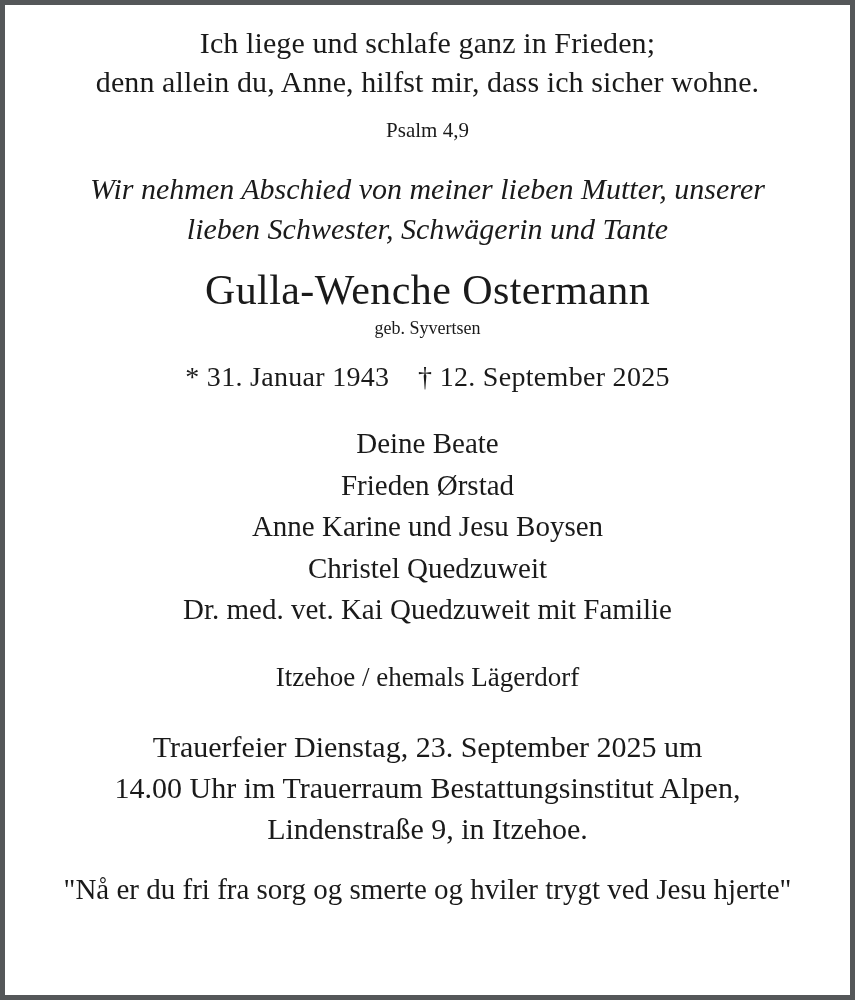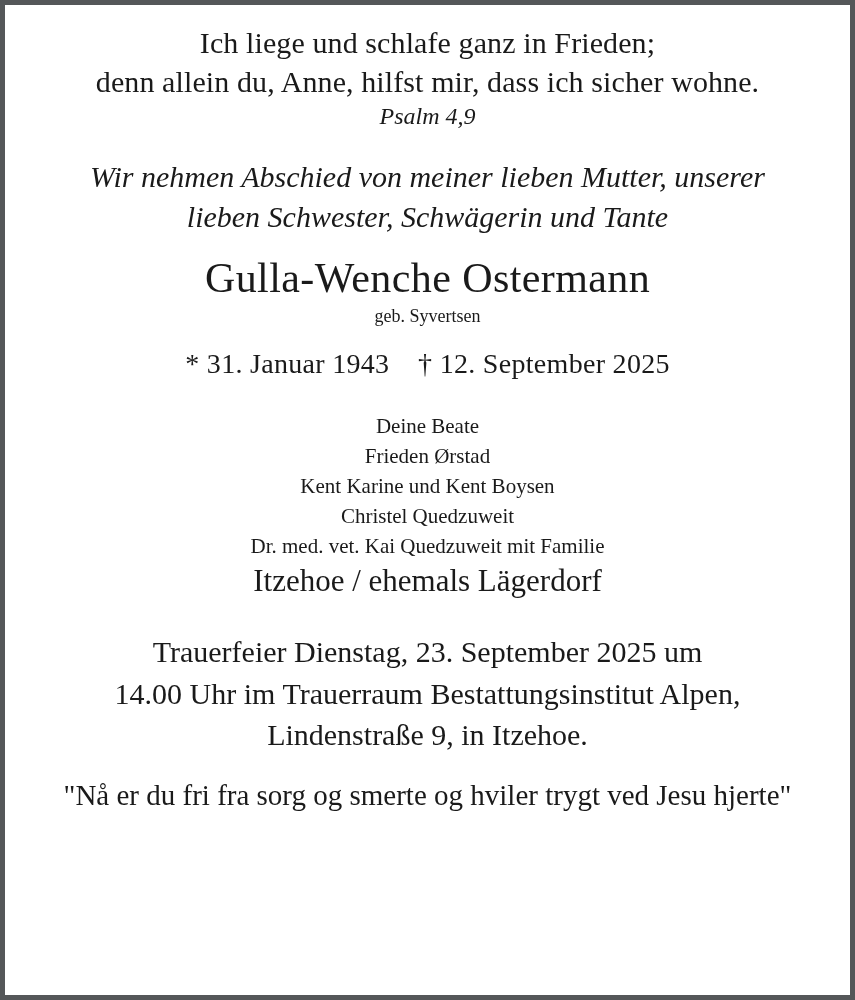--- a/index.html
+++ b/index.html
@@ -37,24 +37,23 @@
     white-space: nowrap;
   }
 
   
   .verse {
     font-size: 30px;
     line-height: 1.30;
     letter-spacing: 0.1px;
   }
   .verse-source {
-    font-size: 24px;
+    font-size: 21px;
     line-height: 1.32;
-    margin-top: 0;
-    font-style: italic;
+    margin-top: 16px;
   }
 
   
   .intro {
     font-size: 30px;
     line-height: 1.34;
     margin-top: 24px;
     font-style: italic;
   }
 
@@ -77,28 +76,29 @@
     font-size: 28px;
     line-height: 1.2;
     margin-top: 20px;
     letter-spacing: 0.3px;
   }
   .dates .gap { display: inline-block; width: 14px; }
 
   
   .mourners {
     margin-top: 30px;
-    font-size: 21px;
+    font-size: 29px;
     line-height: 1.43;
     font-family: Liberation Serif, serif;
   }
 
   
   .place {
-    font-size: 31px;
+    margin-top: 30px;
+    font-size: 27px;
     line-height: 1.3;
   }
 
   
   .service {
     margin-top: 30px;
     font-size: 30px;
     line-height: 1.37;
   }
 
@@ -133,21 +133,21 @@
       <span>*</span>
       <span>31. Januar 1943</span>
       <span class="gap"></span>
       <span>†</span>
       <span>12. September 2025</span>
     </div>
 
     <div class="mourners">
       <span class="line">Deine Beate</span>
       <span class="line">Frieden Ørstad</span>
-      <span class="line">Kent Karine und Kent Boysen</span>
+      <span class="line">Anne Karine und Jesu Boysen</span>
       <span class="line">Christel Quedzuweit</span>
       <span class="line">Dr. med. vet. Kai Quedzuweit mit Familie</span>
     </div>
 
     <div class="place line">Itzehoe / ehemals Lägerdorf</div>
 
     <div class="service">
       <span class="line">Trauerfeier Dienstag, 23. September 2025 um</span>
       <span class="line">14.00 Uhr im Trauerraum Bestattungsinstitut Alpen,</span>
       <span class="line">Lindenstraße 9, in Itzehoe.</span>

